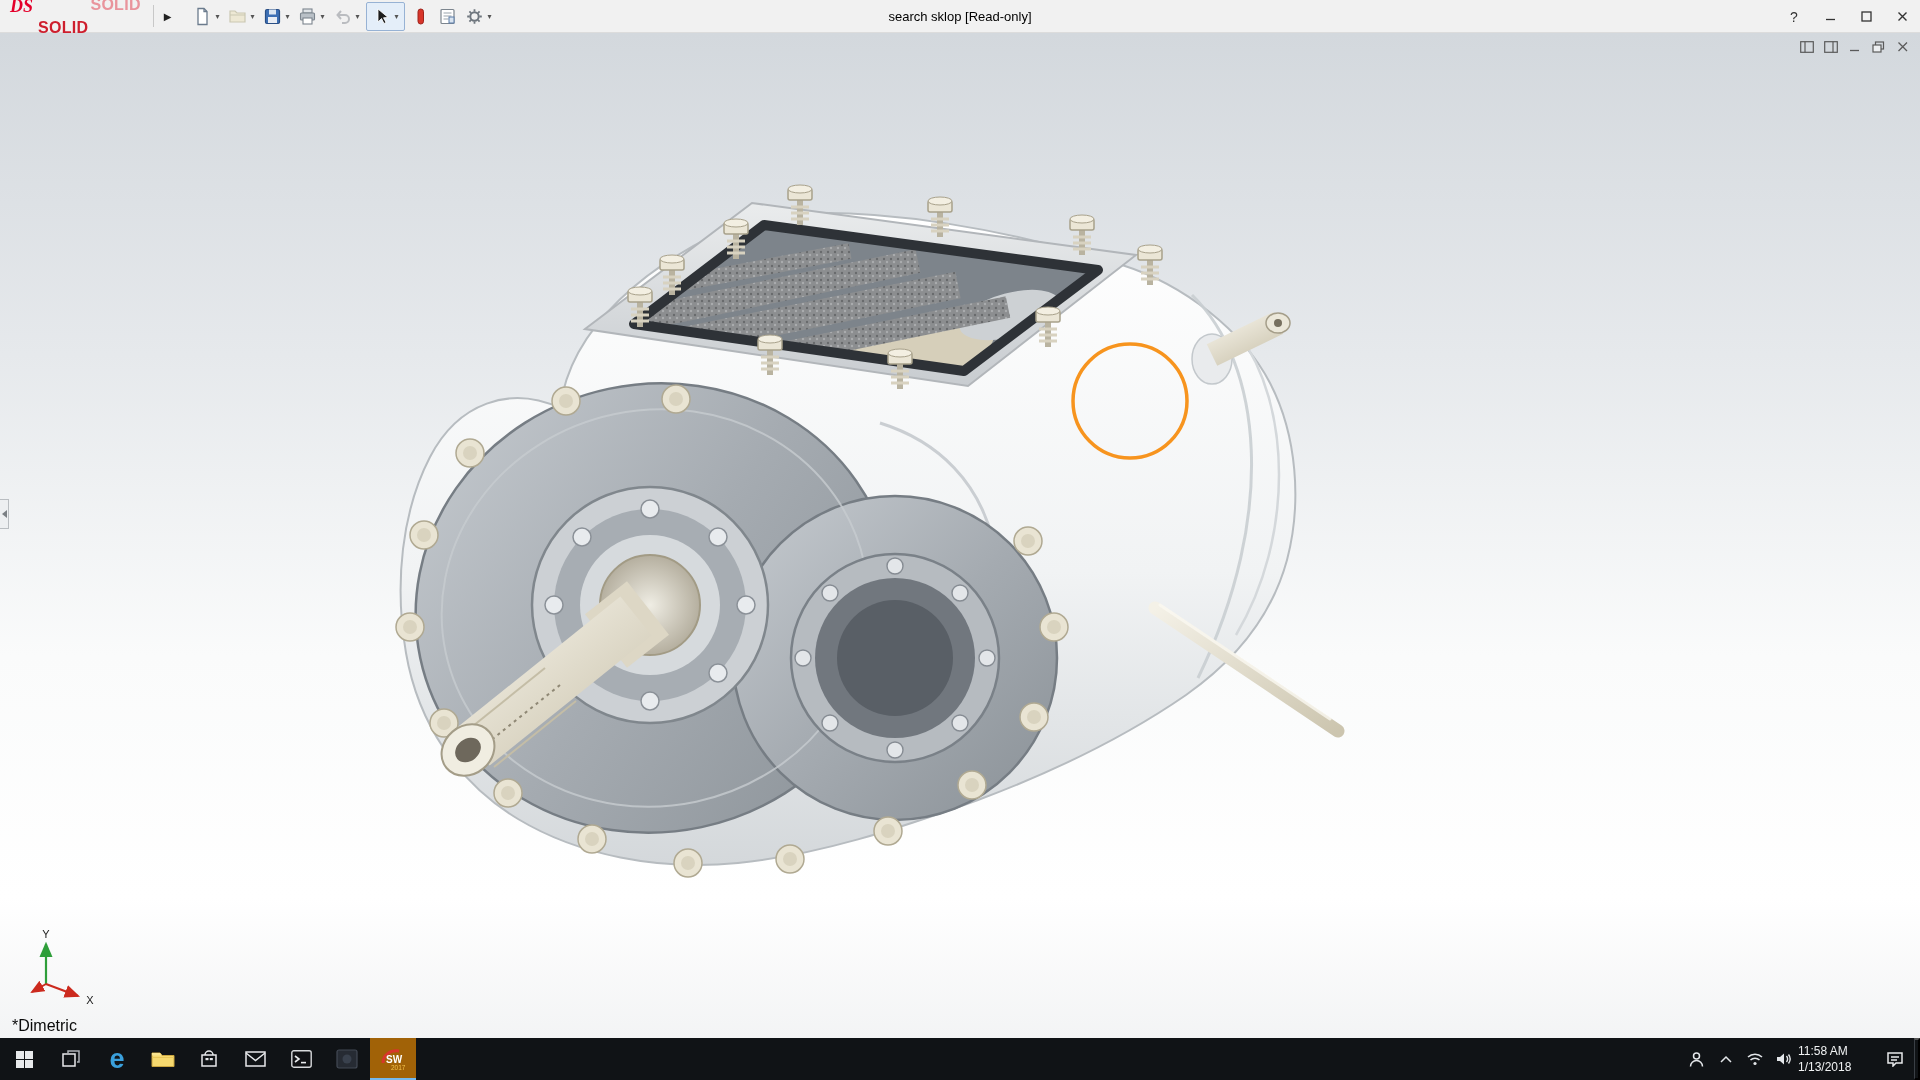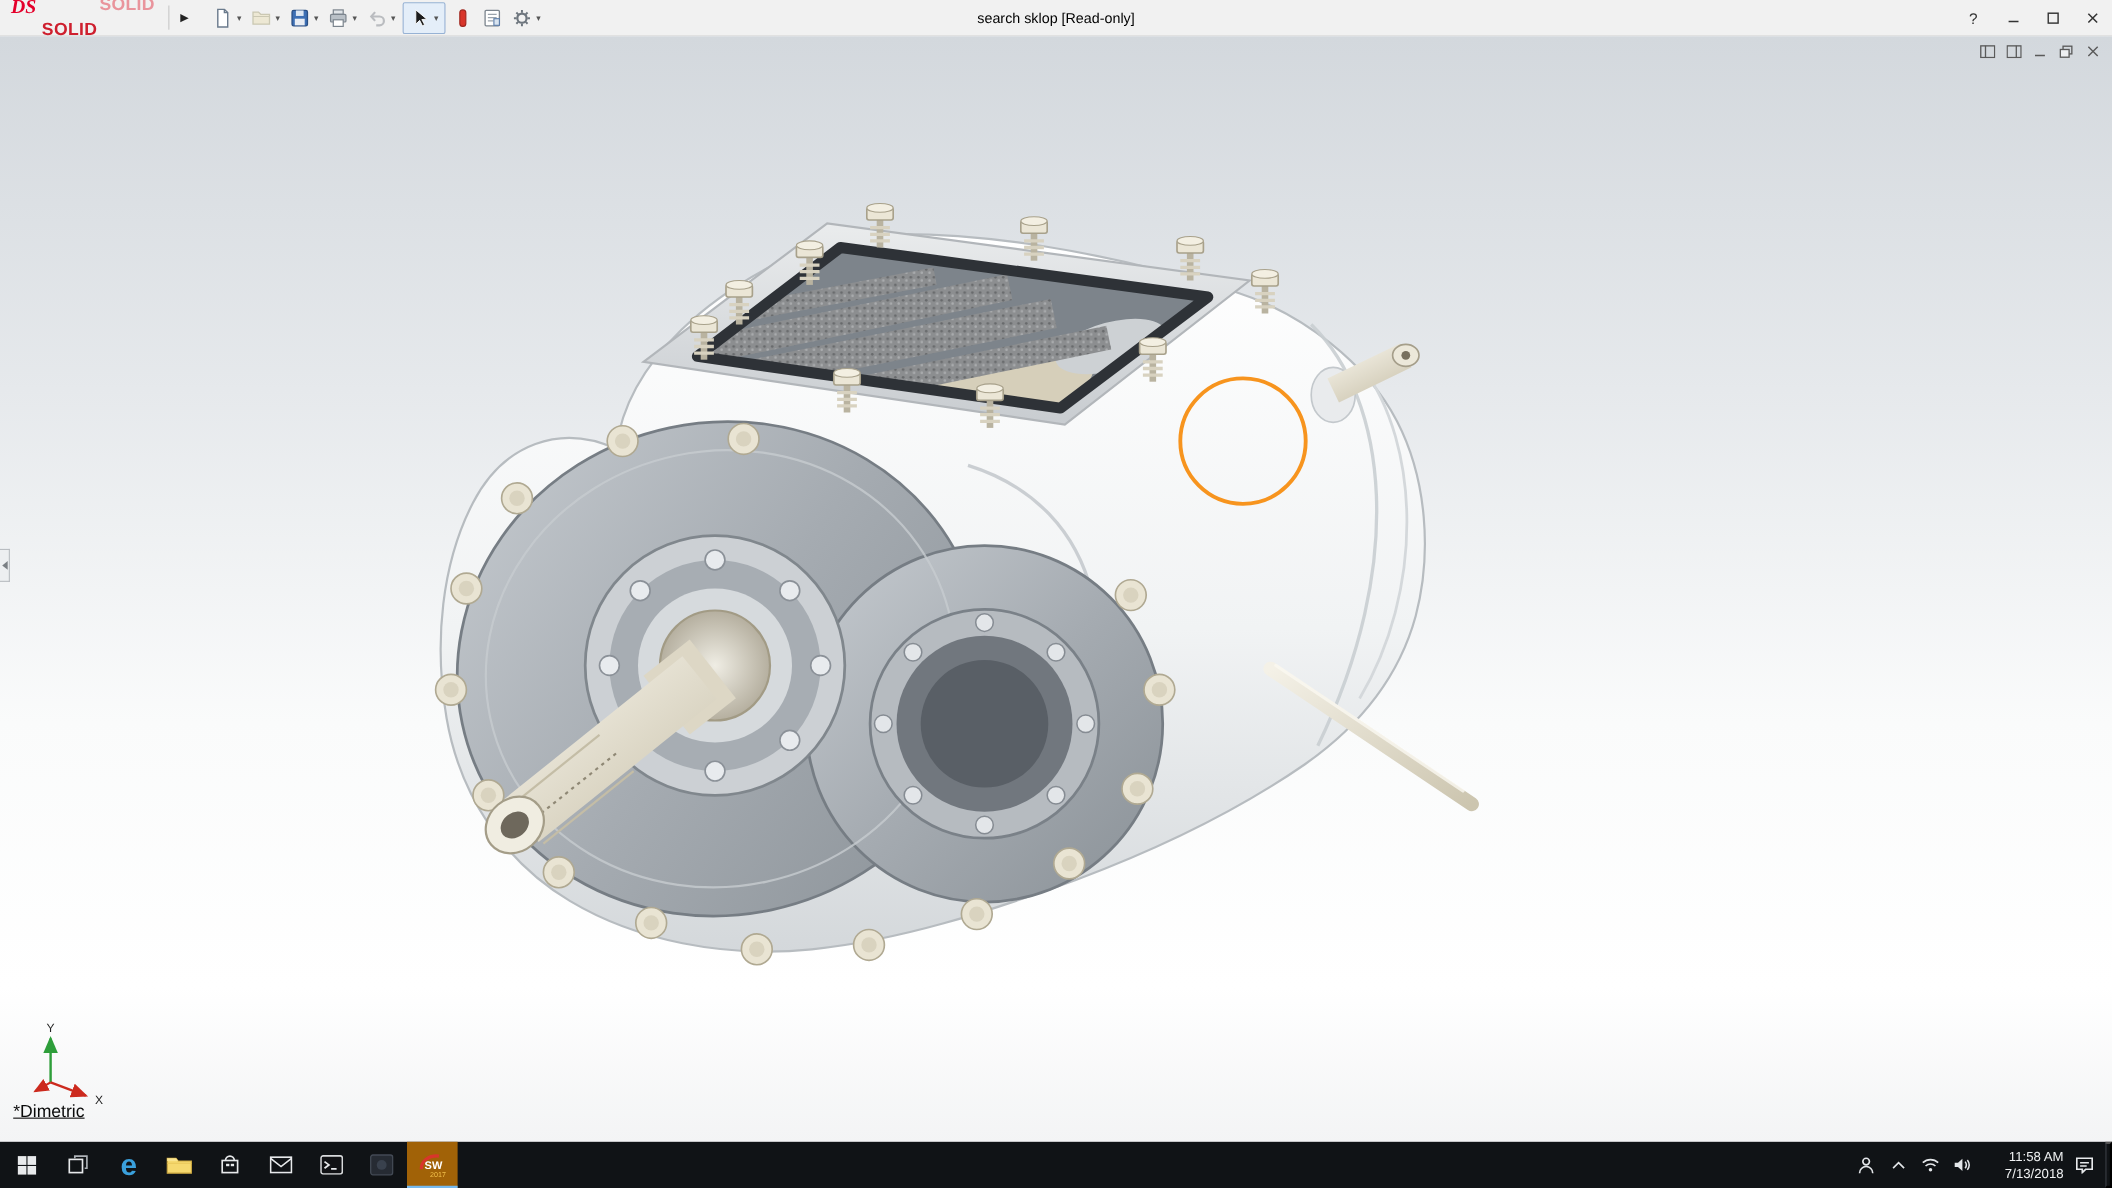--- a/index.html
+++ b/index.html
@@ -32,21 +32,21 @@
              background:none; border:none; color:#333; font-size:14px; }
 
   
   .viewport { flex:1 1 auto; position:relative; overflow:hidden;
               background:linear-gradient(180deg,#d3d8dd 0%, #e6e9ec 32%, #fafbfb 62%, #ffffff 86%, #f3f4f5 100%); }
   .child-controls { position:absolute; top:5px; right:8px; display:flex; gap:5px; z-index:5; }
   .cc-btn { width:19px; height:17px; display:flex; align-items:center; justify-content:center;
             background:none; border:none; color:#5a5a5a; }
   .model { position:absolute; left:0; top:0; width:100%; height:100%; }
   .triad { position:absolute; left:12px; bottom:24px; width:92px; height:86px; }
-  .view-label { position:absolute; left:12px; bottom:18px; font-size:16px; color:#0a0a0a;text-decoration:underline; }
+  .view-label { position:absolute; left:12px; bottom:3px; font-size:16px; color:#0a0a0a; }
   .panel-tab { position:absolute; left:0; top:466px; width:9px; height:30px; background:#edeff1;
                border:1px solid #b9bdc1; border-left:none; display:flex; align-items:center;
                justify-content:center; }
   .panel-tab i { width:0; height:0; border-top:4px solid transparent; border-bottom:4px solid transparent;
                  border-right:5px solid #7a7f84; }
 
   
   .taskbar { height:42px; flex:0 0 42px; background:#101316; display:flex; align-items:stretch;
              color:#eceeef; position:relative; }
   .tb-btn { background:none; border:none; display:flex; align-items:center; justify-content:center; }
@@ -55,21 +55,21 @@
             align-items:center; gap:10px; padding:0 12px; }
   .cortana-ring { width:17px; height:17px; border:2px solid #e2e5e8; border-radius:50%; flex:0 0 17px; }
   .search input { flex:1; background:transparent; border:none; outline:none; color:#e6e8ea;
                   font-size:14px; font-family:"Liberation Sans",sans-serif; }
   .search input::placeholder { color:#c7cbcf; }
   .tb-app { width:46px; }
   .tb-app.running { background:#a16207; box-shadow:inset 0 -2px 0 #76b9ed; }
   .edge-glyph { font-size:27px; font-weight:700; color:#3aa0dc; line-height:1; }
   .tray { margin-left:auto; display:flex; align-items:stretch; }
   .tray-btn { width:29px; background:none; border:none; display:flex; align-items:center; justify-content:center; }
-  .clock { width:78px; display:flex; flex-direction:column; justify-content:center; text-align:right;
+  .clock { width:78px; display:flex; flex-direction:column; justify-content:center; text-align:left;
            font-size:12px; line-height:1.35; color:#f0f2f3; background:none; border:none; }
   .action { width:38px; }
   .show-desktop { width:6px; border-left:1px solid #3a3f45; background:none; }
 </style>
 </head>
 <body>
 
 <div class="screen">
 
   <header class="titlebar">
@@ -517,21 +517,21 @@
           </svg>
       </button>
       <button class="tray-btn">
         <svg width="18" height="14">
             <path d="M2 5 h3 l4 -3.5 v11 l-4 -3.5 h-3 z" fill="#e3e6e9"></path>
             <path d="M11.5 4 a5 5 0 0 1 0 6 M13.5 2.5 a7.5 7.5 0 0 1 0 9" fill="none" stroke="#e3e6e9" stroke-width="1.4"></path>
           </svg>
       </button>
       <button class="clock">
         <span>11:58 AM</span>
-        <span>7/13/2018</span>
+        <span>1/13/2018</span>
       </button>
       <button class="tray-btn action">
         <svg width="18" height="16">
             <path d="M2 2 h14 v10 h-6 l-3 3 v-3 h-5 z" fill="none" stroke="#e8eaec" stroke-width="1.5"></path>
             <path d="M5 6 h8 M5 9 h6" stroke="#e8eaec" stroke-width="1.3"></path>
           </svg>
       </button>
       <button class="show-desktop"></button>
     </div>
   </footer>

